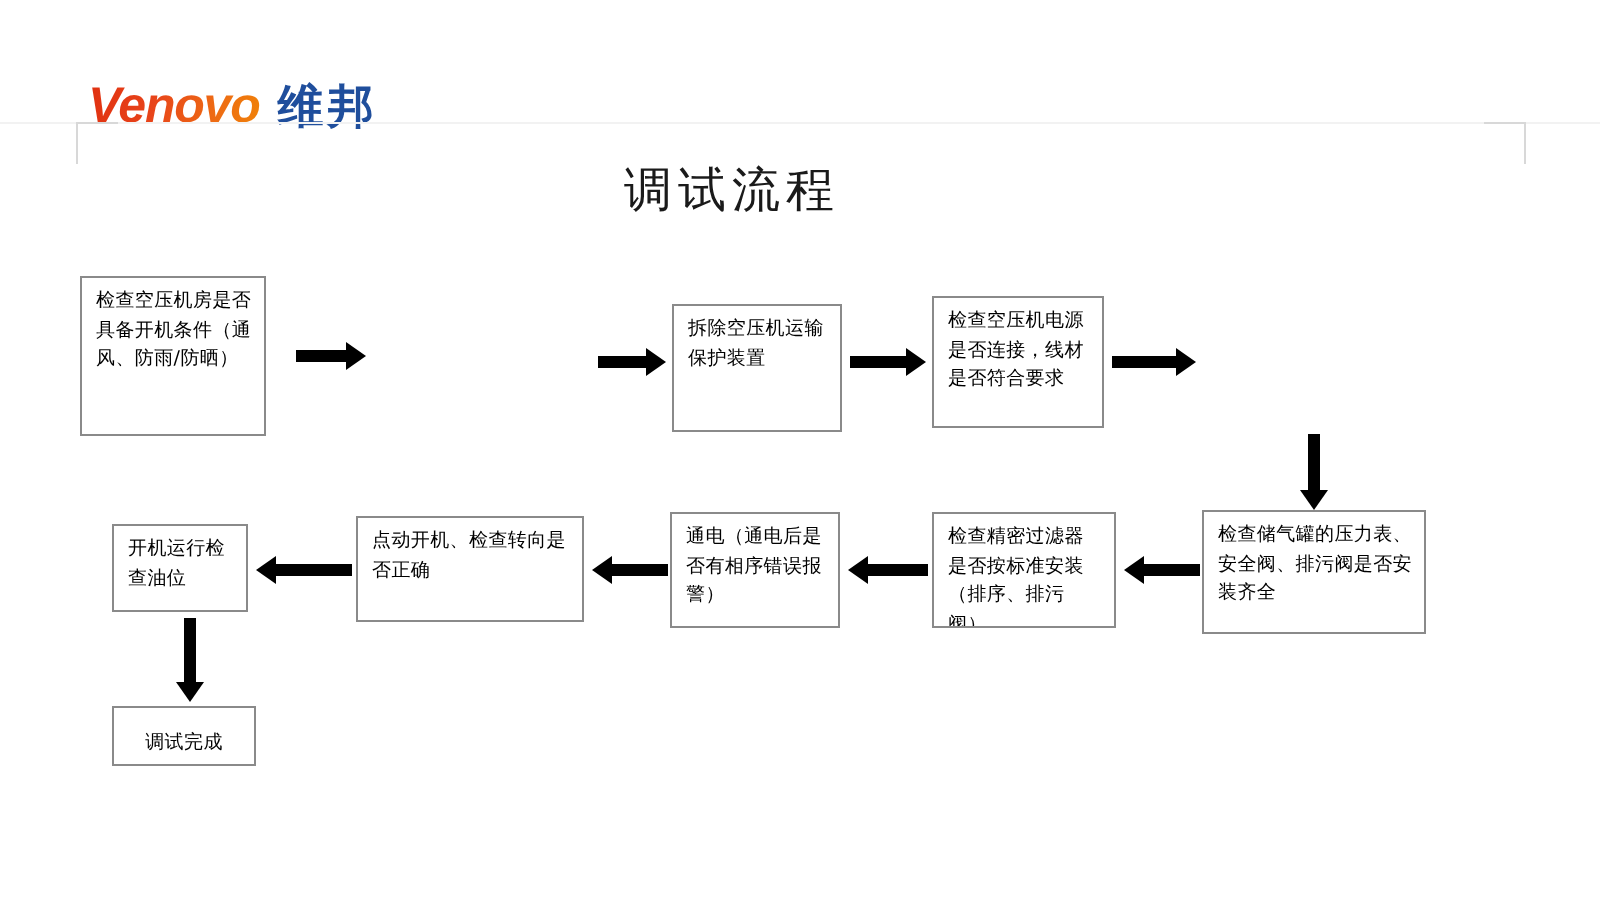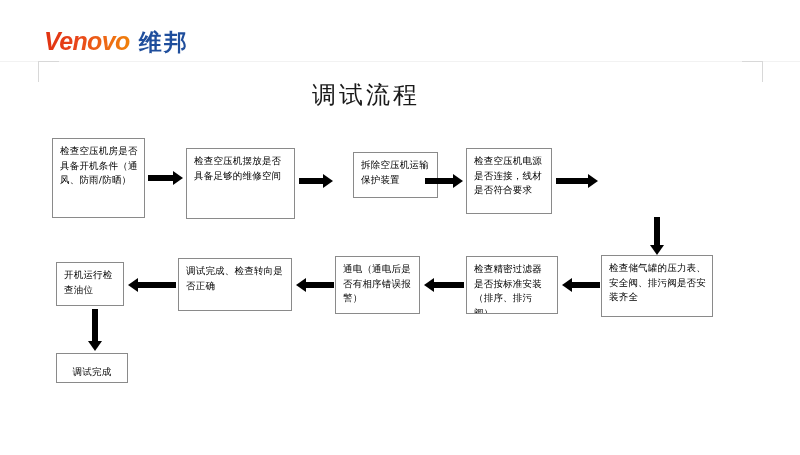--- a/index.html
+++ b/index.html
@@ -44,20 +44,21 @@
     background-clip: text;
     color: transparent;
     -webkit-text-fill-color: transparent;
   }
   .brand-cjk {
     font-family: "DejaVu Sans", "Liberation Sans", sans-serif;
     font-size: 23px;
     font-weight: 700;
     color: #1f4e9c;
     letter-spacing: 2px;
+    margin-top: 11px;
   }
 
   .header-rule {
     position: absolute;
     left: 0;
     top: 61px;
     width: 800px;
     height: 1px;
     background: #f2f2f2;
   }
@@ -185,29 +186,26 @@
     <span class="brand-latin">Venovo</span>
     <span class="brand-cjk">维邦</span>
   </div>
 
   <div class="header-rule"></div>
   <div class="corner corner-tl"></div>
   <div class="corner corner-tr"></div>
 
   <div class="slide-title">调试流程</div>
 
-  <div class="node" style="left:52px; top:138px; width:93px; height:80px;">
+  <div class="node" style="left:40px; top:138px; width:93px; height:80px;">
     <span>检查空压机房是否具备开机条件（通风、防雨/防晒）</span>
   </div>
 
-  <div class="node" style="left:186px; top:148px; width:109px; height:71px;">
-    <span>检查空压机摆放是否具备足够的维修空间</span>
-  </div>
-
-  <div class="node" style="left:353px; top:152px; width:85px; height:46px;">
+
+  <div class="node" style="left:336px; top:152px; width:85px; height:64px;">
     <span>拆除空压机运输保护装置</span>
   </div>
 
   <div class="node" style="left:466px; top:148px; width:86px; height:66px;">
     <span>检查空压机电源是否连接，线材是否符合要求</span>
   </div>
 
 
   <div class="arrow arrow-right" style="left:148px; top:171px; width:35px; height:14px;">
     <div class="shaft" style="width:26px;"></div>
@@ -240,21 +238,21 @@
 
   <div class="node" style="left:466px; top:256px; width:92px; height:58px;">
     <span>检查精密过滤器是否按标准安装（排序、排污阀）</span>
   </div>
 
   <div class="node" style="left:335px; top:256px; width:85px; height:58px;">
     <span>通电（通电后是否有相序错误报警）</span>
   </div>
 
   <div class="node" style="left:178px; top:258px; width:114px; height:53px;">
-    <span>调试完成、检查转向是否正确</span>
+    <span>点动开机、检查转向是否正确</span>
   </div>
 
   <div class="node" style="left:56px; top:262px; width:68px; height:44px;">
     <span>开机运行检查油位</span>
   </div>
 
   <div class="node center" style="left:56px; top:353px; width:72px; height:30px;">
     <span>调试完成</span>
   </div>
 

